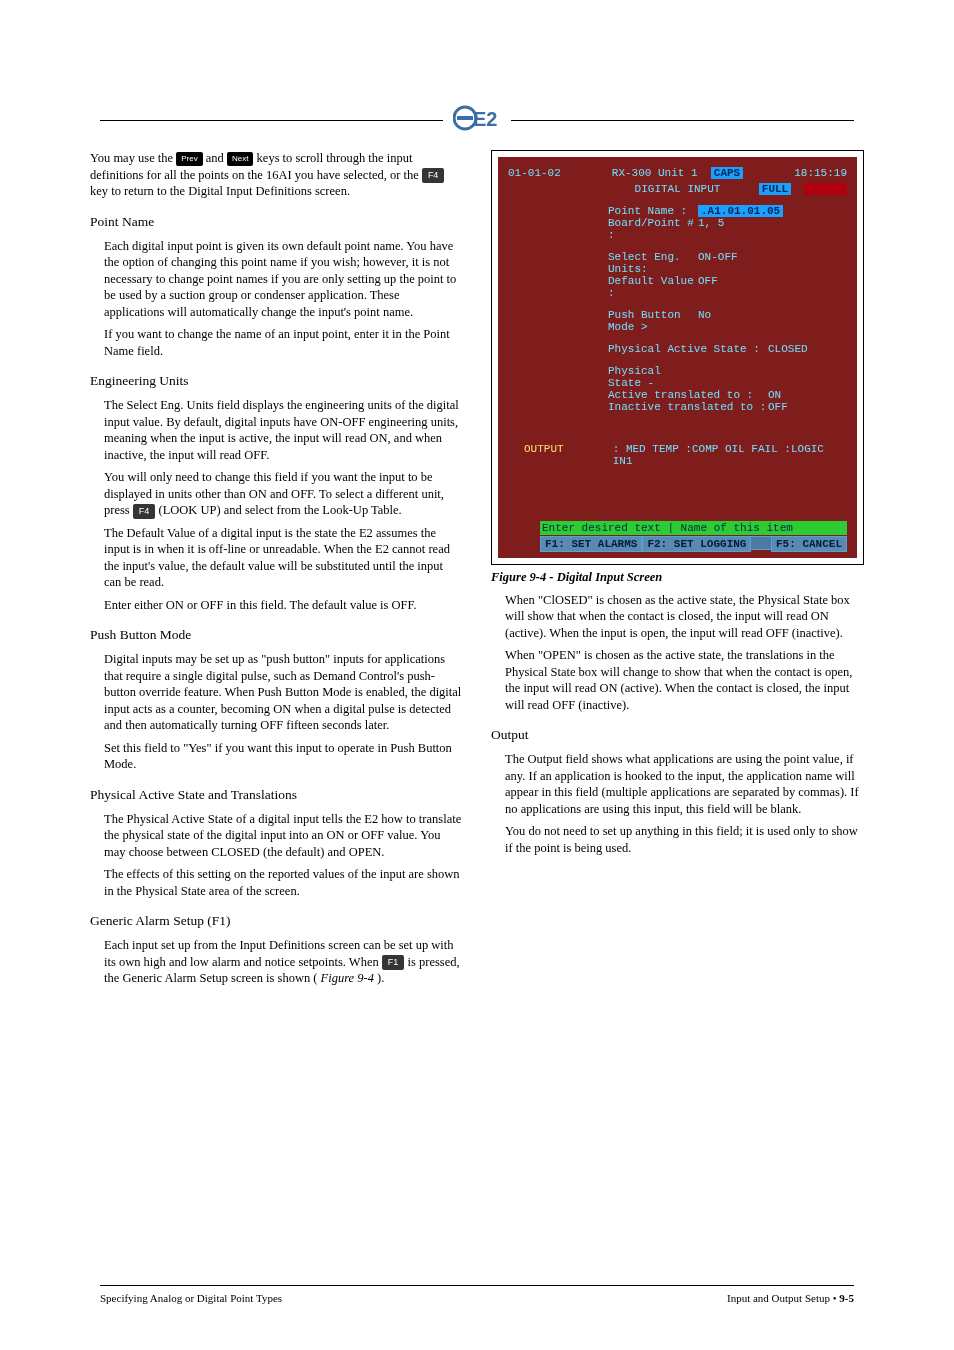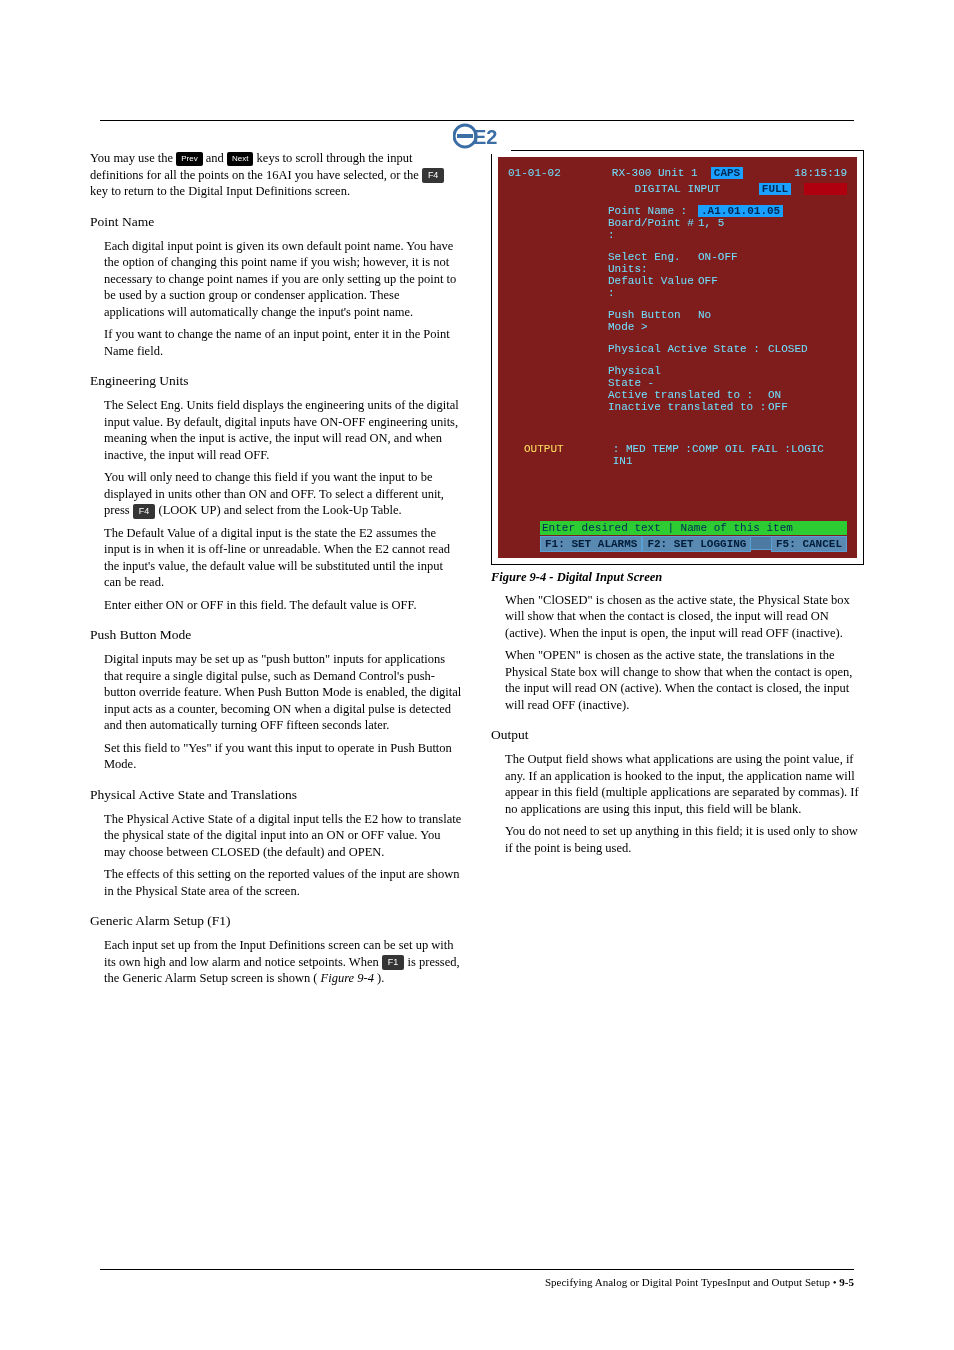--- a/index.html
+++ b/index.html
@@ -1,19 +1,19 @@
 <!DOCTYPE html>
 <html><head>
 <meta charset="utf-8">
 <style>
   * { box-sizing: border-box; margin: 0; padding: 0; }
   html, body { width: 954px; height: 1350px; background: #fff; font-family: "Times New Roman", serif; color: #000; font-size: 13px; }
   .page { width: 954px; height: 1350px; position: relative; padding: 100px 90px 50px 90px; }
   .topline { position: absolute; top: 120px; left: 100px; right: 100px; border-top: 1px solid #000; }
-  .logo-wrap { position: absolute; top: 122px; left: 50%; transform: translateX(-50%); background:#fff; padding:0 10px; }
+  .logo-wrap { position: absolute; top: 104px; left: 50%; transform: translateX(-50%); background:#fff; padding:0 10px; }
   .columns { display: flex; gap: 28px; margin-top: 50px; }
   .col { flex: 1; }
   .col p { margin-bottom: 6px; line-height: 1.32; font-size: 12.5px; }
   .key { display:inline-block; background:#000; color:#fff; font-family: Arial, sans-serif; font-size:8px; padding:3px 5px; border-radius:2px; line-height:1; vertical-align: middle; }
   .key-f { display:inline-block; background:#353535; color:#fff; font-family: Arial, sans-serif; font-size:9px; padding:3px 6px; border-radius:2px; line-height:1; vertical-align: middle; }
   h3.subhead { font-weight:normal; font-size:13.5px; margin: 14px 0 8px 0; font-family:"Times New Roman", serif; }
   .indent { margin-left: 14px; }
   .italic { font-style: italic; }
 
   
@@ -30,21 +30,21 @@
   .term .sec { margin-top: 10px; }
   .term .out { margin-top: 30px; padding-left: 16px; }
   .term .keysbar { margin-top: 54px; margin-left: 32px; }
   .term .hintline { background:#2dcc32; color:#002a55; padding:1px 2px; display:block;}
   .term .fnkeys { display:flex; margin-top:1px; }
   .term .fk { border:1px solid #5aa0d6; padding:1px 4px; margin-right:0px; background:#5a8ab2; color:#001d3a; font-weight:bold;}
   .term .fk2{ border:1px solid #5aa0d6; padding:1px 4px; margin-left:auto; background:#5a8ab2; color:#001d3a; font-weight:bold;}
   .term .fill { flex:1; border-top:1px solid #5aa0d6; border-bottom:1px solid #5aa0d6; background:#4c7aa2; height:14px;}
   .caption { font-style: italic; font-weight: bold; font-size: 12px; margin: 4px 0 12px 0; }
 
-  .footer { position:absolute; bottom: 62px; left: 100px; right: 100px; border-top:1px solid #000; padding-top:6px; display:flex; justify-content:flex-end; font-size:11px;}
+  .footer { position:absolute; bottom: 46px; left: 100px; right: 100px; border-top:1px solid #000; padding-top:6px; display:flex; justify-content:space-between; font-size:11px;}
 </style>
 </head>
 <body>
 
 <div class="page">
   <div class="topline"></div>
   <div class="logo-wrap">
     <svg width="48" height="28" viewBox="0 0 48 28">
       <circle cx="12" cy="14" r="11" fill="none" stroke="#3a6ea5" stroke-width="3"></circle>
       <rect x="4" y="12" width="16" height="4" fill="#3a6ea5"></rect>

